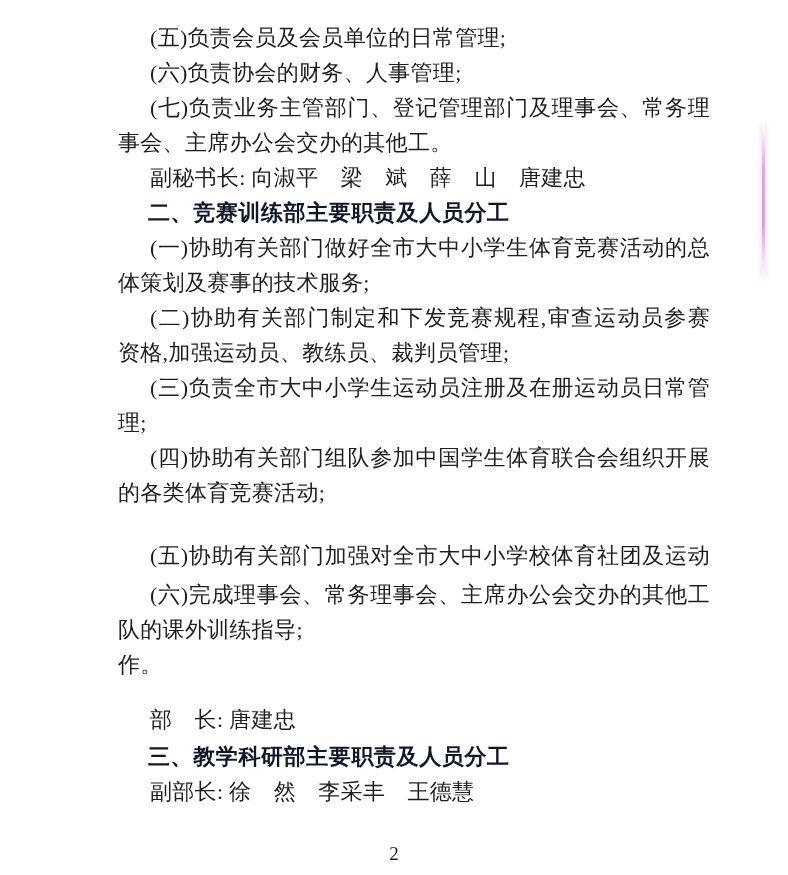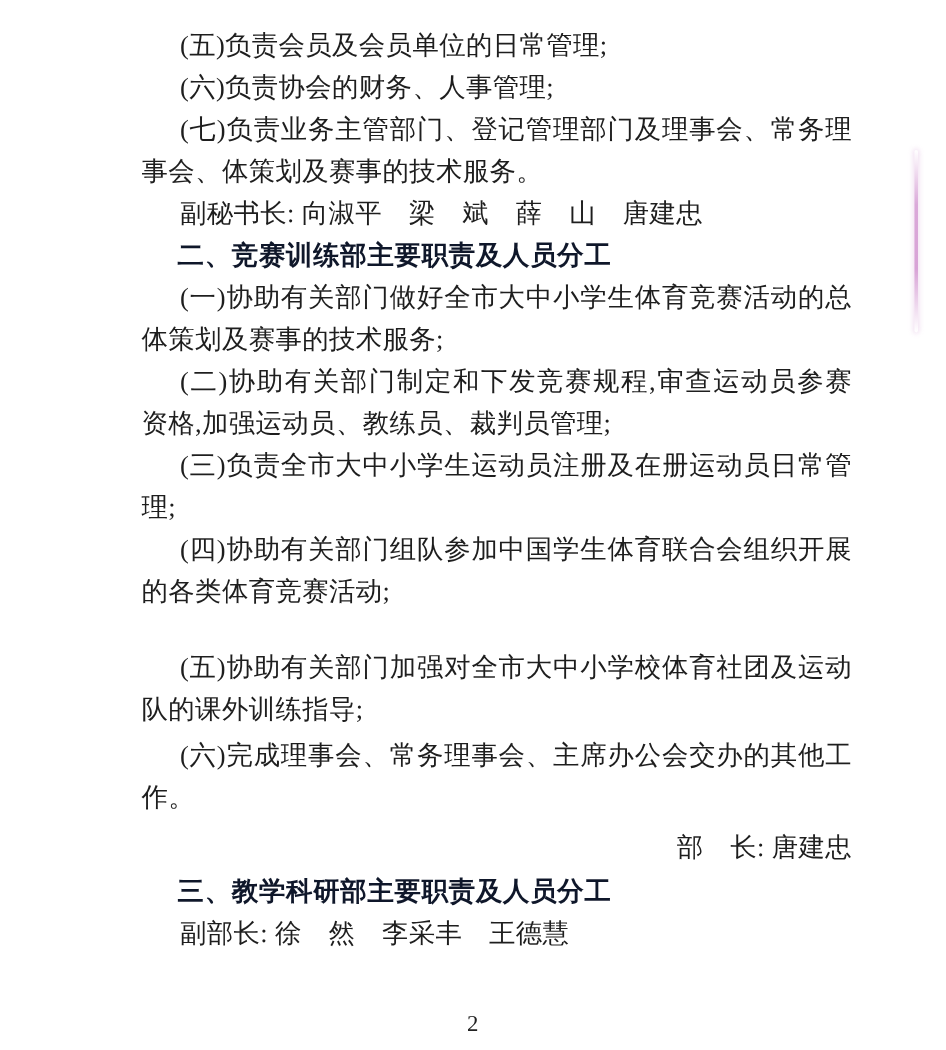--- a/index.html
+++ b/index.html
@@ -44,21 +44,21 @@
   }
   .heading {
     font-family: "Liberation Sans", "DejaVu Sans", sans-serif;
     font-weight: 700;
     color: #0f172a;
     text-indent: 30px;
     letter-spacing: 0.6px;
   }
   .mt12 { margin-top: 28px; }
   .mt4  { margin-top: 4px; }
-  .mt6  { margin-top: 6px; text-align: right; }
+  .mt6  { margin-top: 20px; }
   .mt2  { margin-top: 2px; }
   .page-number {
     position: absolute;
     left: 0;
     top: 843px;
     width: 788px;
     text-align: center;
     font-size: 19px;
     color: #222;
   }
@@ -81,42 +81,42 @@
 </head>
 <body>
 
 <div class="page">
 
   <div class="doc">
 
     <div class="ln item">(五)负责会员及会员单位的日常管理;</div>
     <div class="ln item">(六)负责协会的财务、人事管理;</div>
     <div class="ln item fill">(七)负责业务主管部门、登记管理部门及理事会、常务理</div>
-    <div class="ln">事会、体策划及赛事的技术服务。</div>
+    <div class="ln">事会、主席办公会交办的其他工。</div>
 
     <div class="ln official">副秘书长: 向淑平　梁　斌　薛　山　唐建忠</div>
 
     <div class="ln heading">二、竞赛训练部主要职责及人员分工</div>
 
     <div class="ln item fill">(一)协助有关部门做好全市大中小学生体育竞赛活动的总</div>
     <div class="ln">体策划及赛事的技术服务;</div>
 
     <div class="ln item fill">(二)协助有关部门制定和下发竞赛规程,审查运动员参赛</div>
     <div class="ln">资格,加强运动员、教练员、裁判员管理;</div>
 
     <div class="ln item fill">(三)负责全市大中小学生运动员注册及在册运动员日常管</div>
     <div class="ln">理;</div>
 
     <div class="ln item fill">(四)协助有关部门组队参加中国学生体育联合会组织开展</div>
     <div class="ln">的各类体育竞赛活动;</div>
 
     <div class="ln item fill mt12">(五)协助有关部门加强对全市大中小学校体育社团及运动</div>
+    <div class="ln item fill mt4">(六)完成理事会、常务理事会、主席办公会交办的其他工</div>
+
     <div class="ln">队的课外训练指导;</div>
-
-    <div class="ln item fill mt4">(六)完成理事会、常务理事会、主席办公会交办的其他工</div>
     <div class="ln">作。</div>
 
     <div class="ln official mt6">部　长: 唐建忠</div>
     <div class="ln heading mt2">三、教学科研部主要职责及人员分工</div>
 
     <div class="ln official">副部长: 徐　然　李采丰　王德慧</div>
 
   </div>
 
   <div class="scan-artifact"></div>

